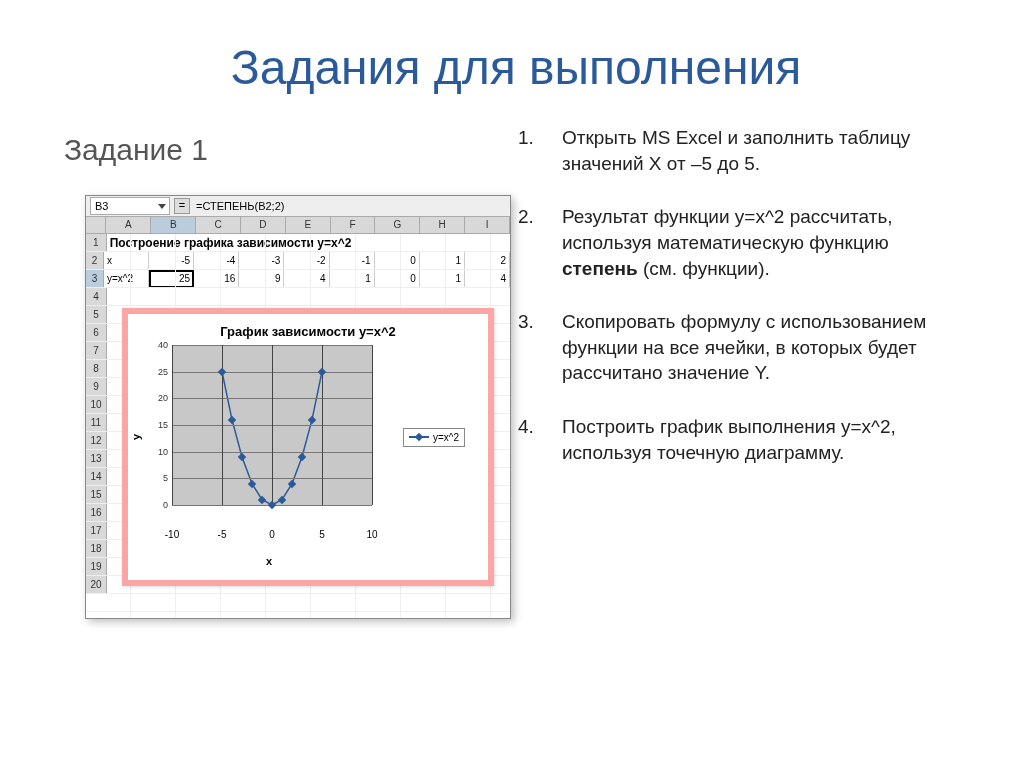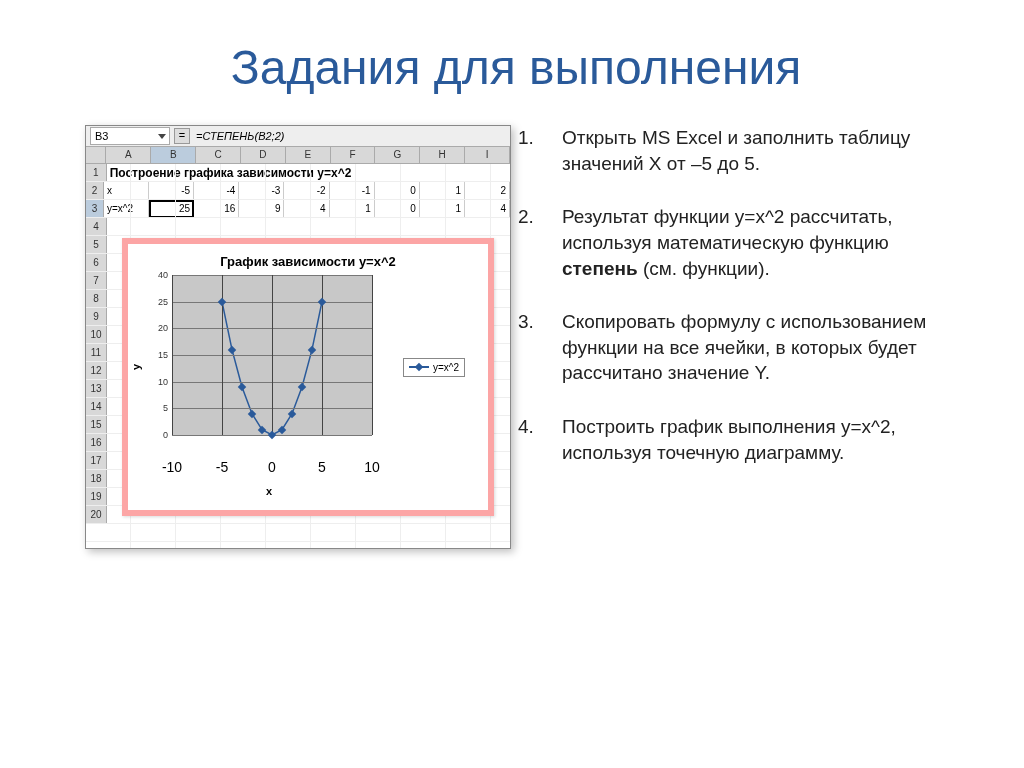--- a/index.html
+++ b/index.html
@@ -83,21 +83,20 @@
     width: 14px; height: 14px;
     background: #ddd;
     border:1px solid #999;
     text-align:center;
     line-height:13px;
     margin-right:4px;
   }
   .cellref .formula {
     flex:1;
     padding-left:2px;
-    font-style:italic;
   }
   .colhead{
     display:flex;
     background:#d8d8d8;
     border-bottom:1px solid #aaa;
   }
   .colhead .rh { width:20px; background:#d8d8d8; border-right:1px solid #aaa;}
   .colhead .ch {
     width:45px;
     text-align:center;
@@ -167,21 +166,21 @@
   .legend-area{
     width:80px; display:flex; align-items:center; justify-content:center;
   }
   .legend-box{ border:1px solid #888; padding:3px 5px; font-size:10px; display:flex; align-items:center; gap:4px;}
   .legend-swatch{ width:20px; height:2px; background:#2a5a9a; position:relative; }
   .legend-swatch::before{
     content:""; position:absolute; width:6px;height:6px; background:#2a5a9a;
     left:7px; top:-2px; transform:rotate(45deg);
   }
   .xaxis{ position:relative; width:250px; height:30px; margin-left:16px;}
-  .xtick{ position:absolute; font-size:14px; transform:translateX(-50%); }
+  .xtick{ position:absolute; font-size:10px; transform:translateX(-50%); }
   .xlabel{ text-align:center; font-size:11px; font-weight:bold; width:250px; margin-left:16px; margin-top:-4px;}
   .pt{
     position:absolute; width:6px;height:6px; background:#2a5a9a;
     transform: translate(-3px,-3px) rotate(45deg);
   }
   svg.curve{ position:absolute; left:0; top:0; overflow:visible; }
 
   
   ol.steps {
     list-style: none;
@@ -208,20 +207,21 @@
 </style>
 </head>
 <body>
 
 <div class="slide">
 
   <h1 class="main-title">Задания для выполнения</h1>
 
   <div class="cols">
     <div class="left">
+      <div class="subtitle">Задание 1</div>
 
       <div class="excel-shot">
         <div class="cellref">
           <div class="namebox">B3</div>
           <div class="eq">=</div>
           <div class="formula">=СТЕПЕНЬ(B2;2)</div>
         </div>
 
         <div class="colhead">
           <div class="rh"></div>

